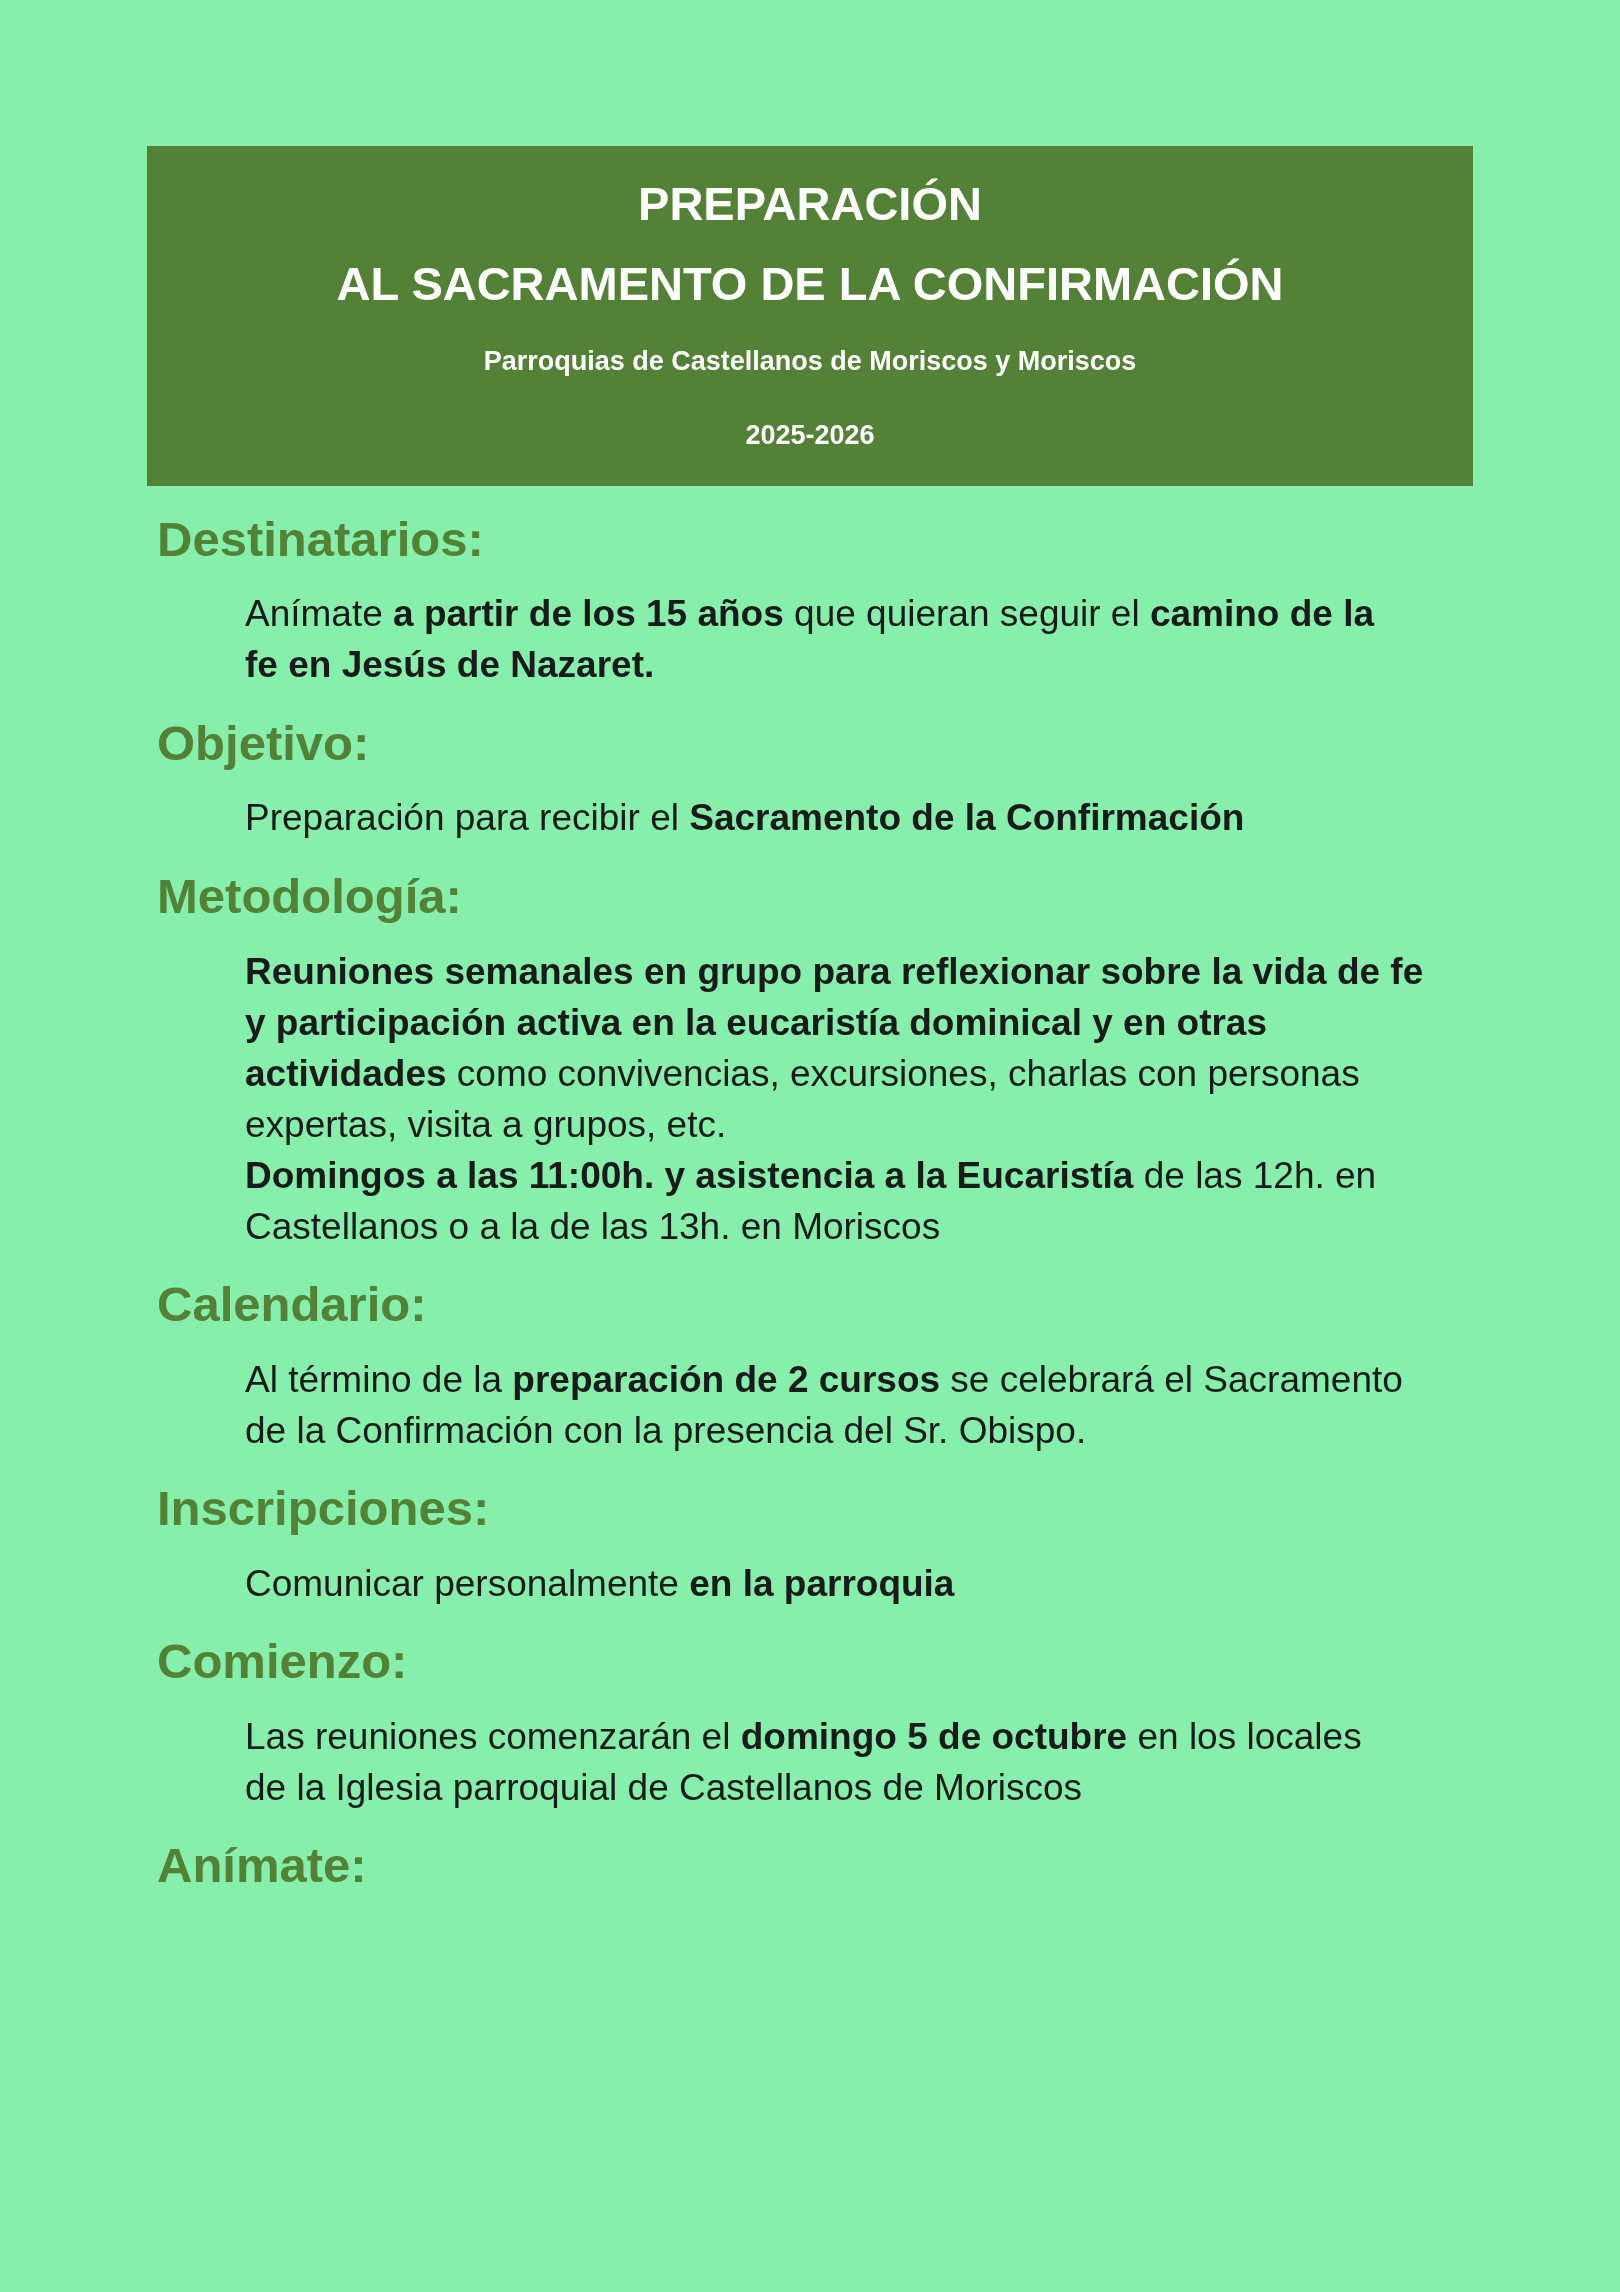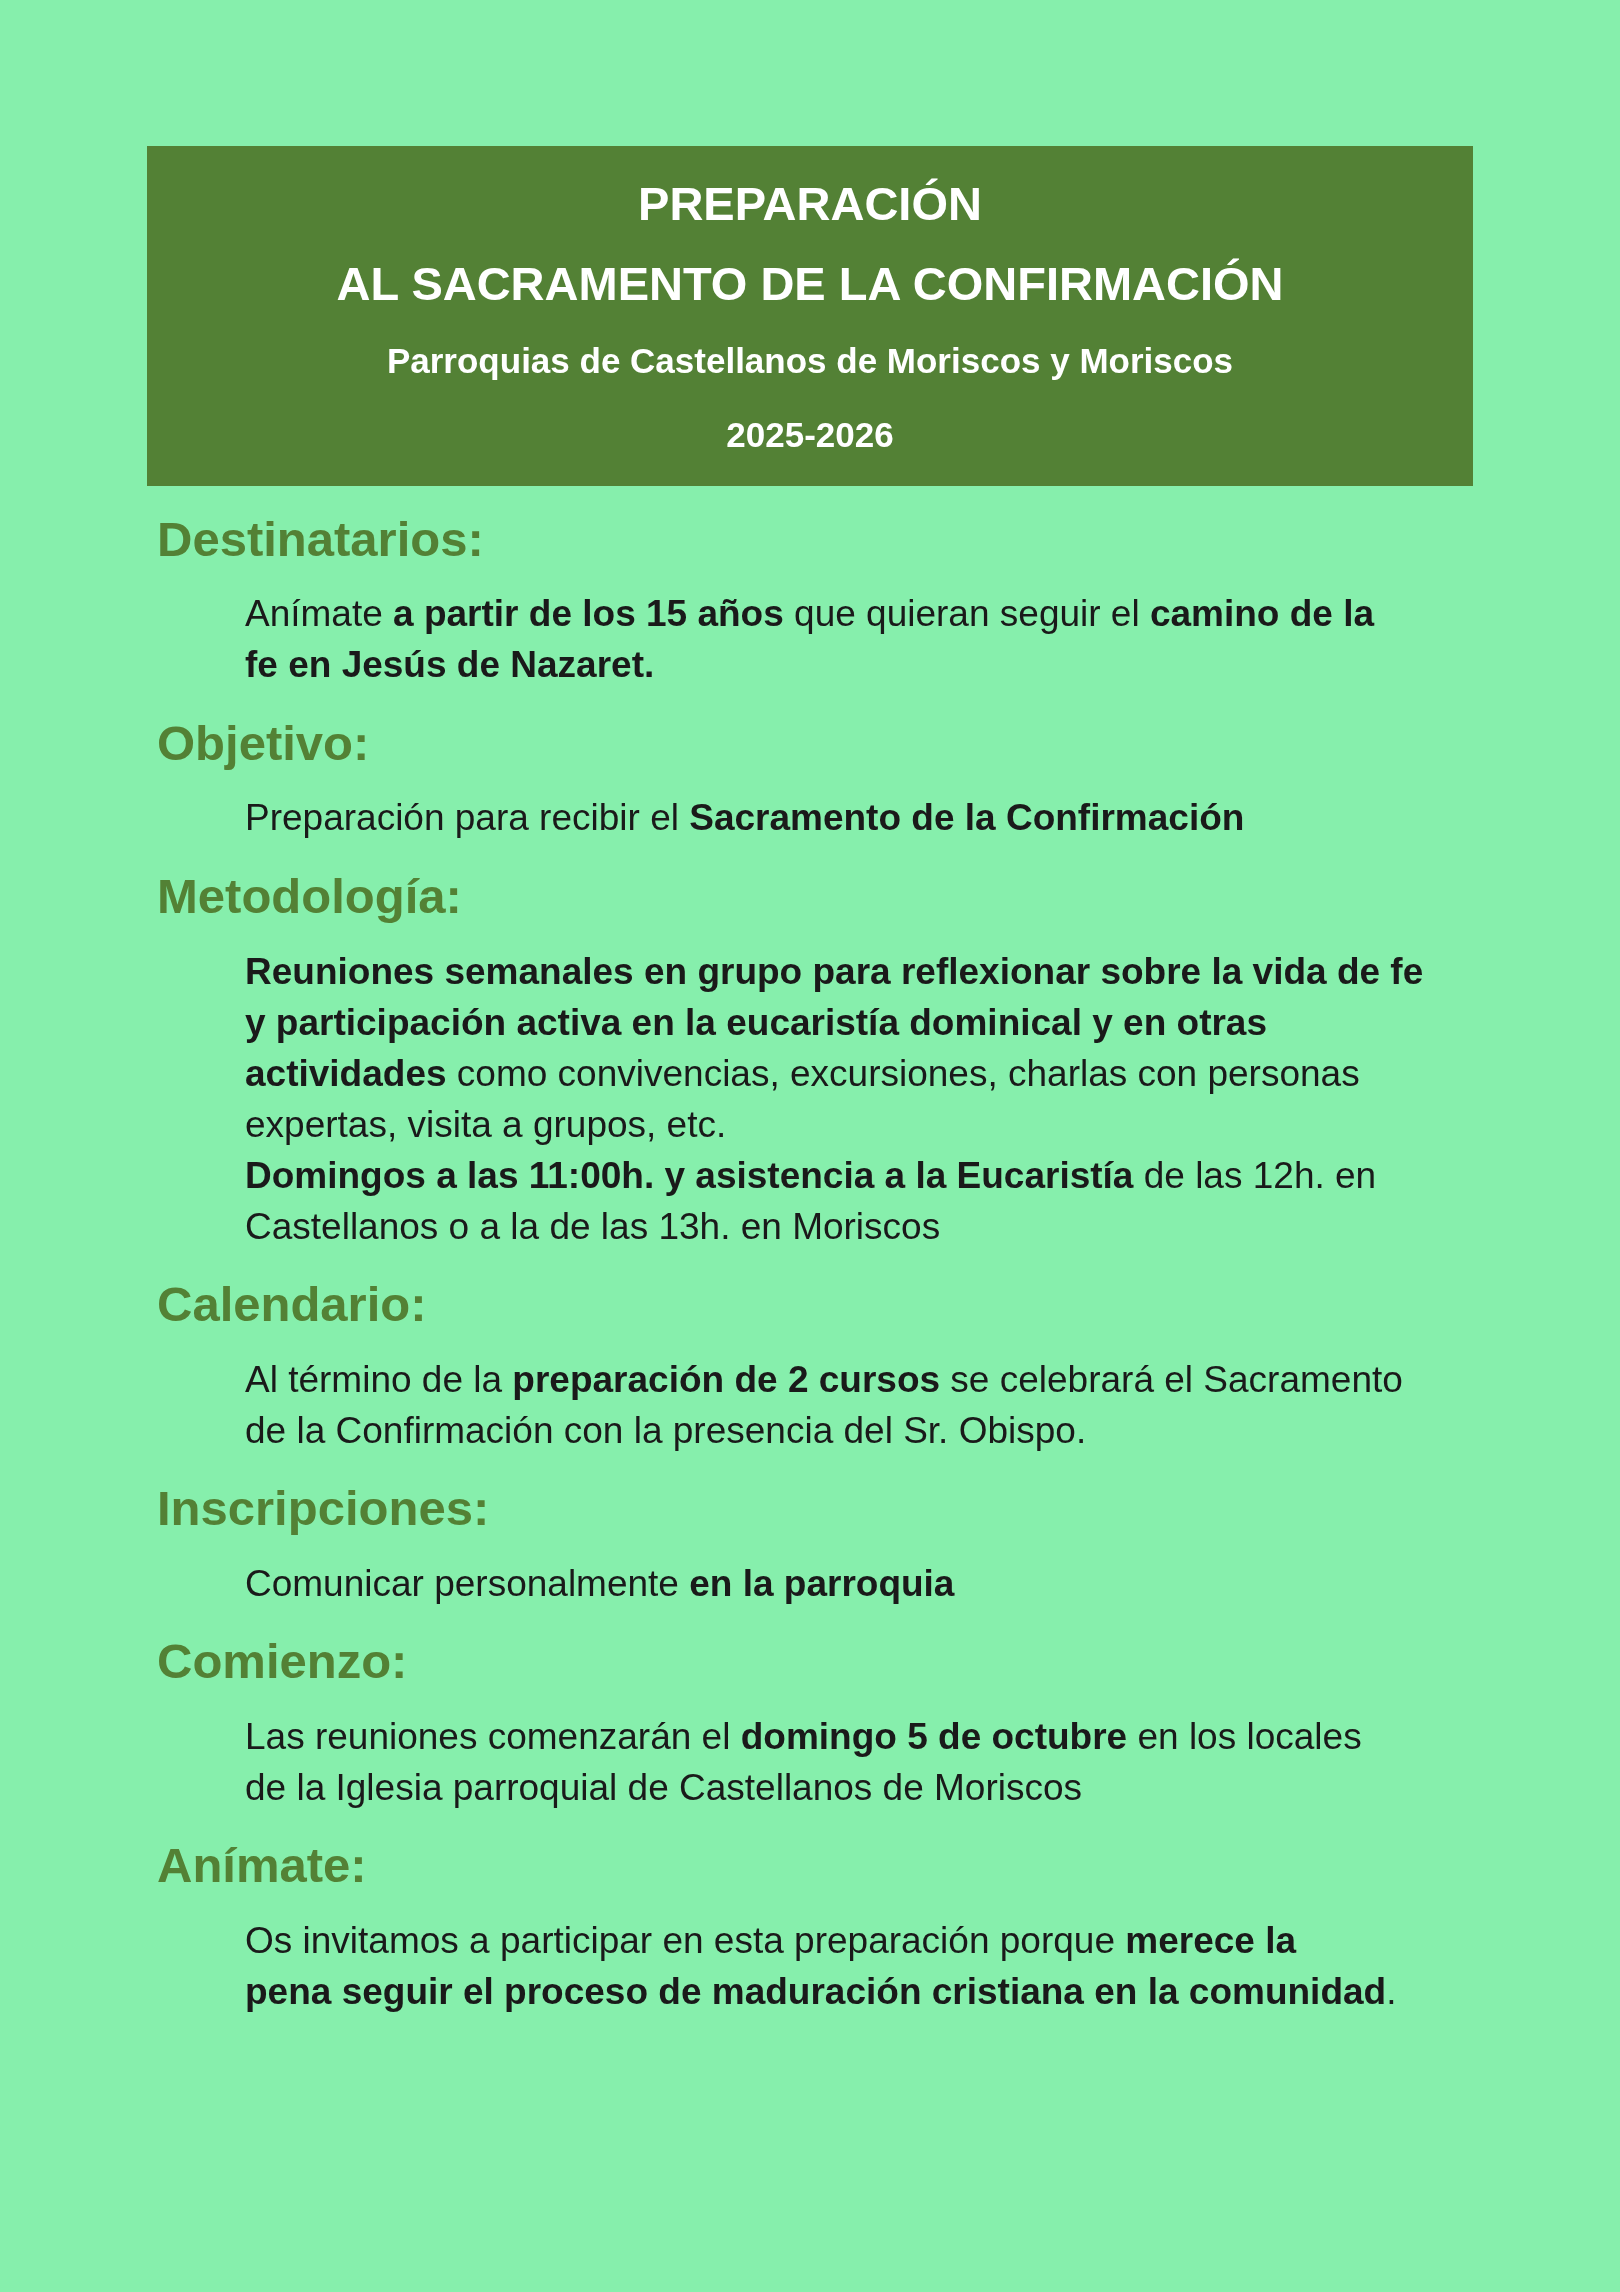--- a/index.html
+++ b/index.html
@@ -16,21 +16,21 @@
     box-sizing: border-box;
     margin: 146px 147px 0 147px;
     width: 1326px;
     padding: 17.6px 9.8px 14.7px 9.8px;
     background: #538135;
     color: #ffffff;
     text-align: center;
     font-weight: bold;
   }
   .banner-line-lg { font-size: 47px; line-height: 80px; white-space: pre; }
-  .banner-line-md { font-size: 35px; line-height: 74px; white-space: pre; }
+  .banner-line-md { font-size: 27px; line-height: 74px; white-space: pre; }
   .section-heading {
     color: #538135;
     font-size: 49px;
     line-height: 59px;
     font-weight: bold;
     margin: 23.5px 59px 19.6px 157px;
     white-space: pre;
   }
   .section-body {
     font-size: 37px;
@@ -89,18 +89,16 @@
   </section>
 
   <section>
     <h2 class="section-heading">Comienzo:</h2>
     <p class="section-body"><span>Las reuniones comenzarán el </span><b>domingo 5 de octubre</b><span> en los locales
 de la Iglesia parroquial de Castellanos de Moriscos</span></p>
   </section>
 
   <section>
     <h2 class="section-heading">Anímate:</h2>
-    <p class="section-body"><span>Os invitamos a participar en esta preparación porque </span><b>merece la
-pena seguir el proceso de maduración cristiana en la comunidad</b><span>.</span></p>
   </section>
 
 </div>
 
 
 </body></html>

